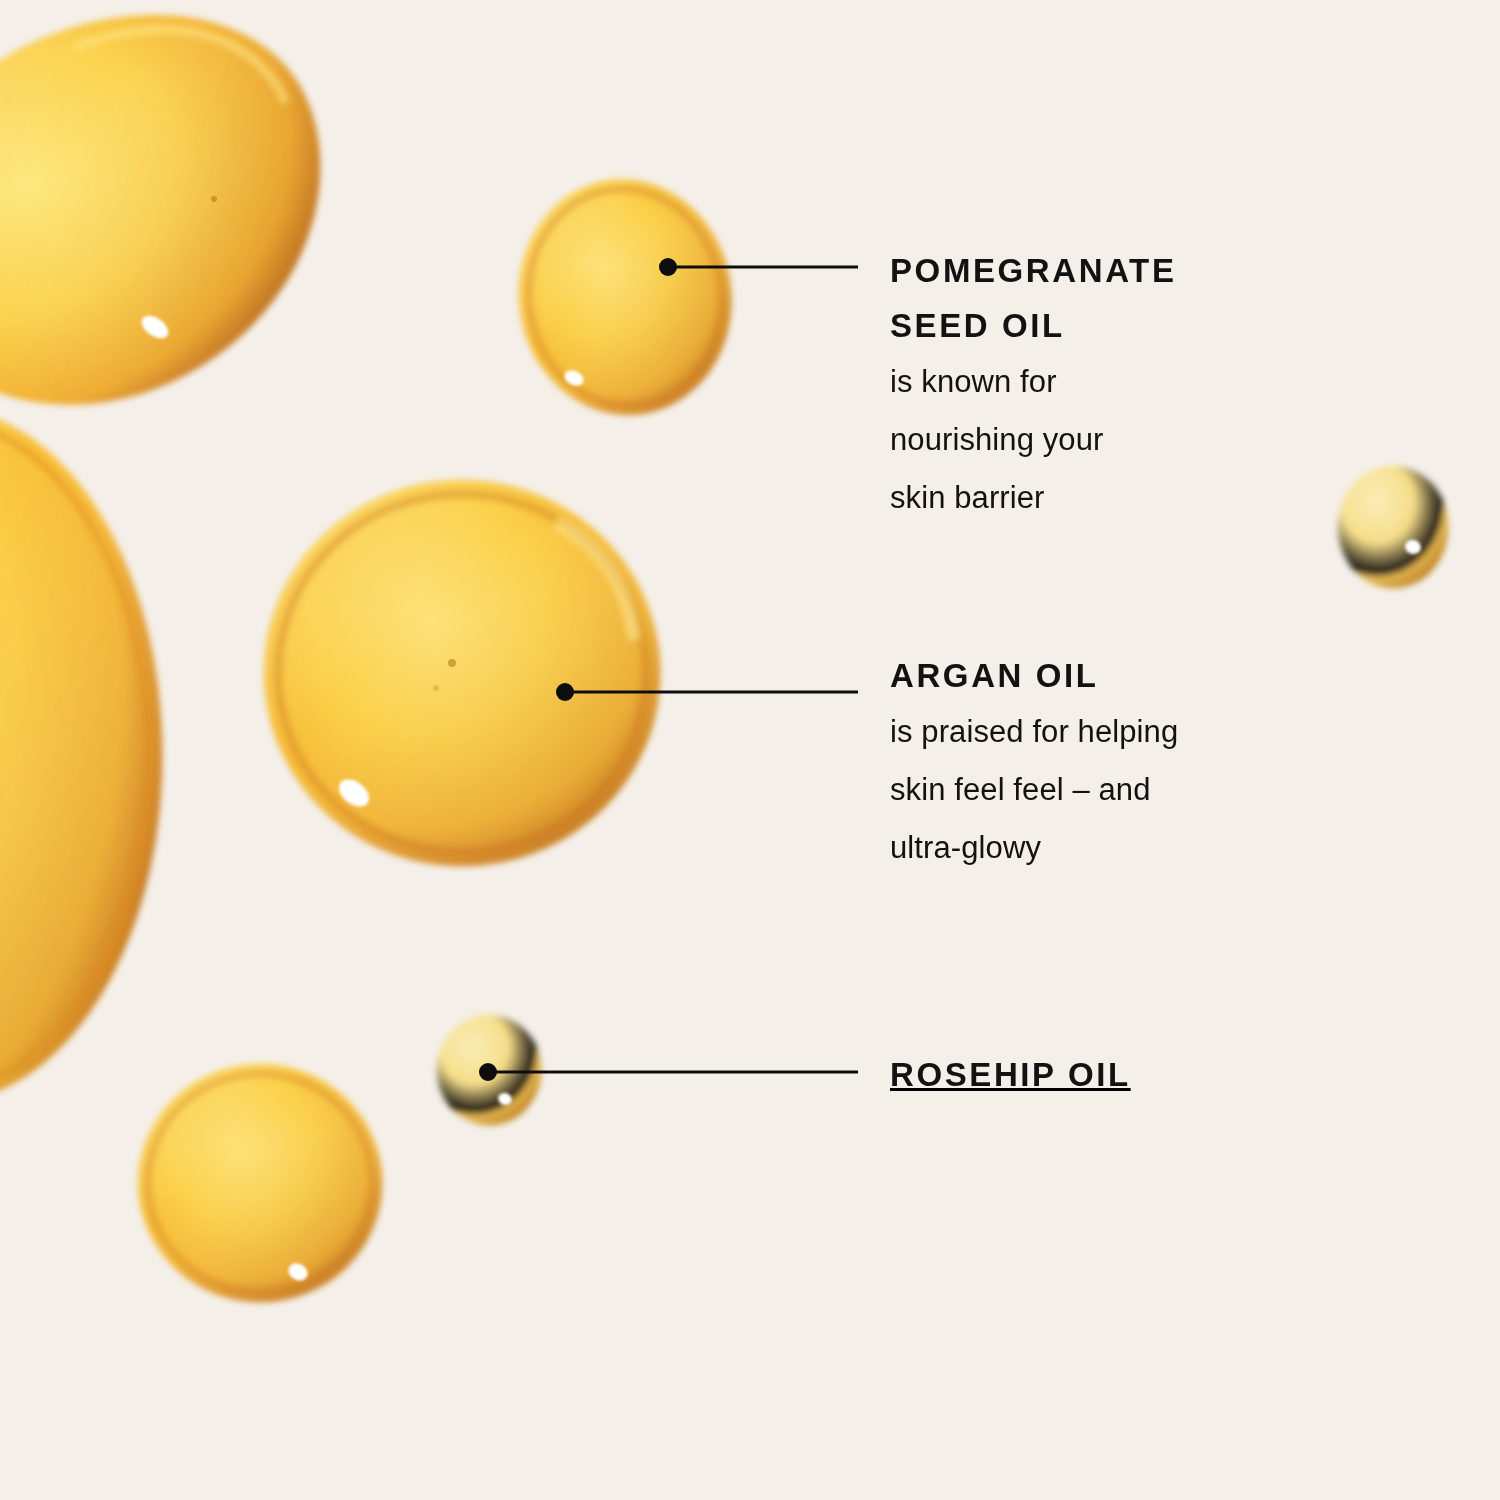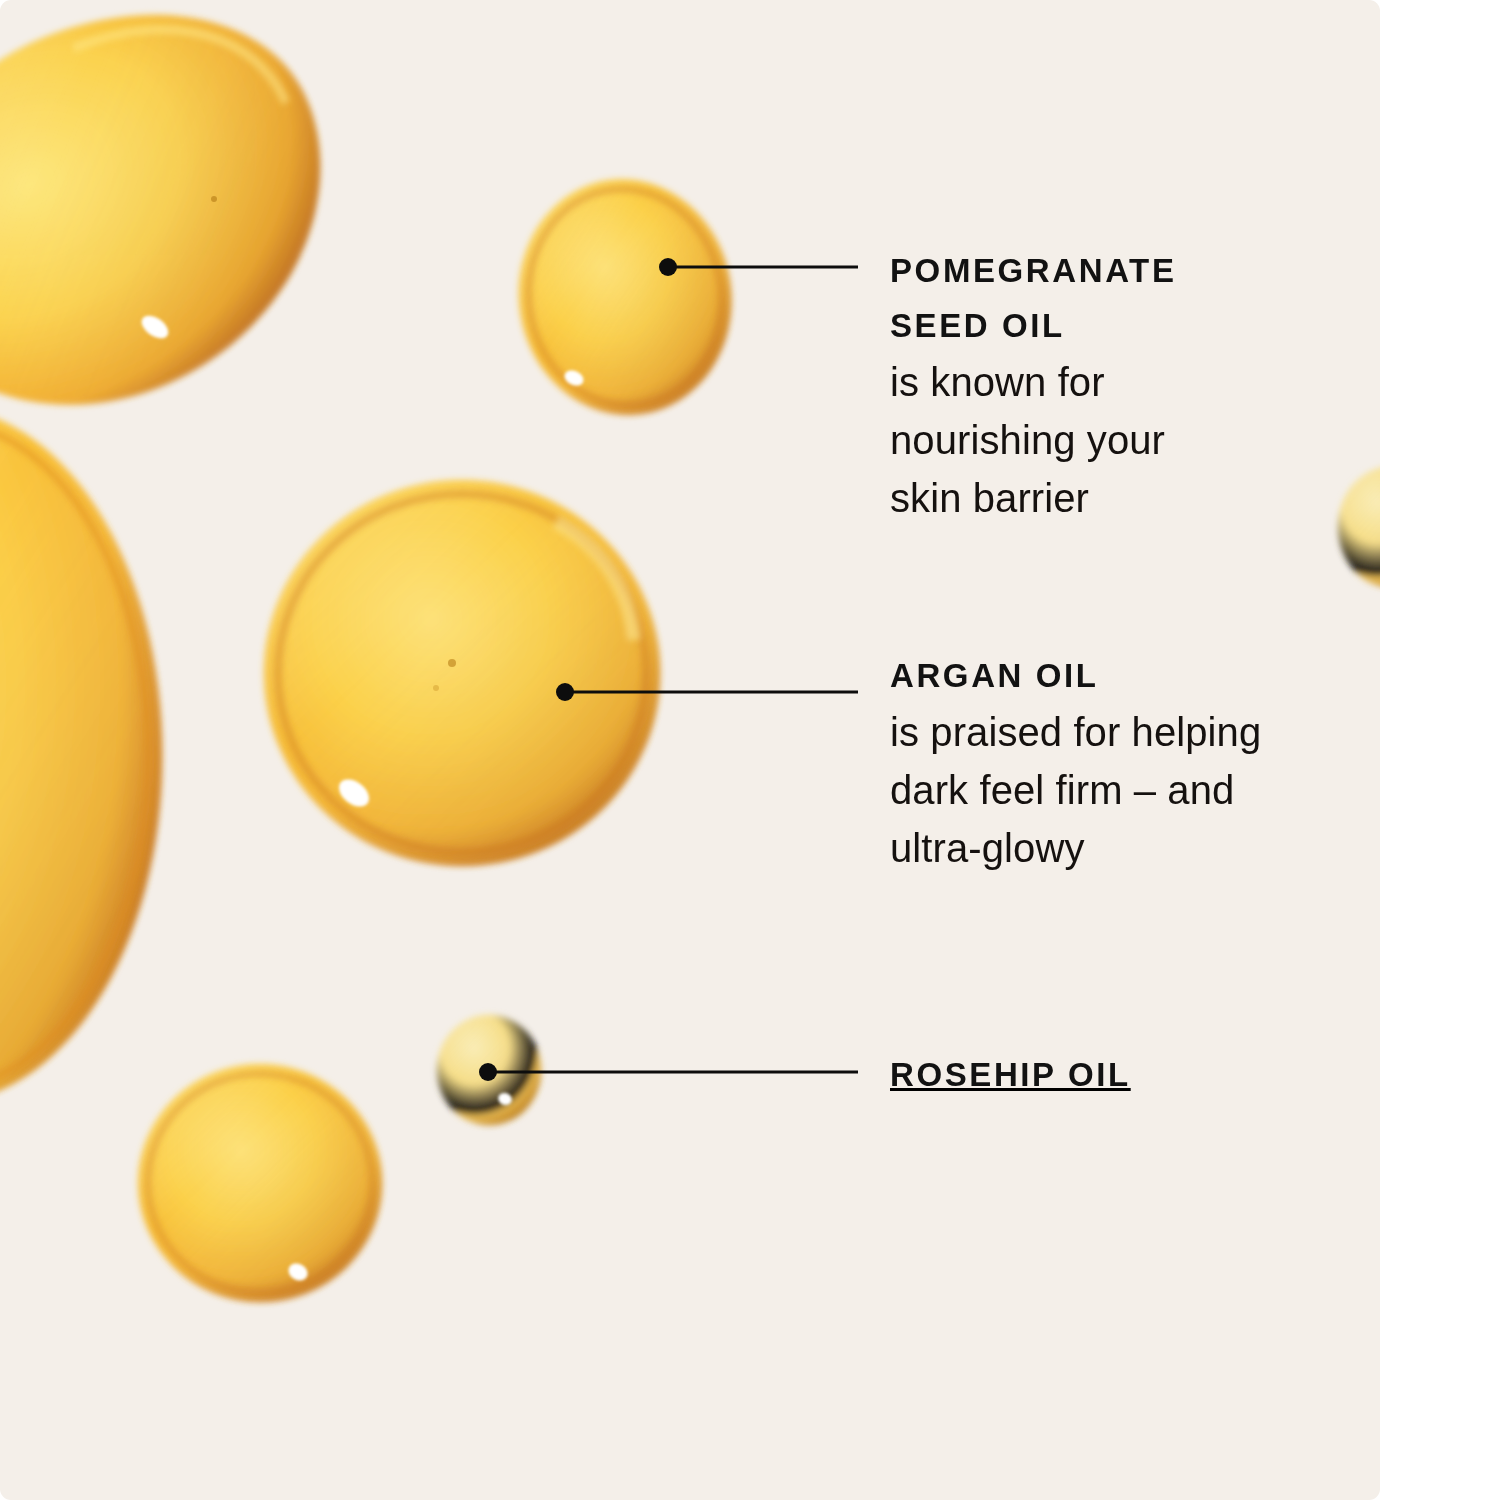--- a/index.html
+++ b/index.html
@@ -9,25 +9,24 @@
   }
   body {
     width: 1500px;
     height: 1500px;
     overflow: hidden;
     font-family: "Liberation Sans", sans-serif;
   }
 
   #stage {
     position: relative;
-    width: 1380px;
+    width: 1500px;
     height: 1500px;
     background: #f4efe9;
     overflow: hidden;
-    border-radius: 11px;
   }
 
   
   #droplet-art {
     position: absolute;
     inset: 0;
     width: 1500px;
     height: 1500px;
   }
 
@@ -44,21 +43,21 @@
     letter-spacing: 2.6px;
     line-height: 55px;
     color: #121212;
     margin: 0;
     text-transform: uppercase;
     white-space: pre-line;
   }
   .callout-body {
     font-family: "Liberation Sans", sans-serif;
     font-weight: 400;
-    font-size: 40px;
+    font-size: 31px;
     letter-spacing: 0.1px;
     line-height: 58px;
     color: #15110f;
     margin: 0;
     white-space: pre-line;
   }
 
   #callout-0 { top: 243px; }
   #callout-1 { top: 648px; }
   #callout-2 { top: 1047px; text-decoration: underline; }
@@ -208,21 +207,21 @@
     <h2 class="callout-title">POMEGRANATE
 SEED OIL</h2>
     <p class="callout-body">is known for
 nourishing your
 skin barrier</p>
   </div>
 
   <div class="callout" id="callout-1">
     <h2 class="callout-title">ARGAN OIL</h2>
     <p class="callout-body">is praised for helping
-dark feel firm – and
+skin feel feel – and
 ultra-glowy</p>
   </div>
 
   <div class="callout" id="callout-2">
     <h2 class="callout-title">ROSEHIP OIL</h2>
   </div>
 
 </div>
 
 </body></html>

